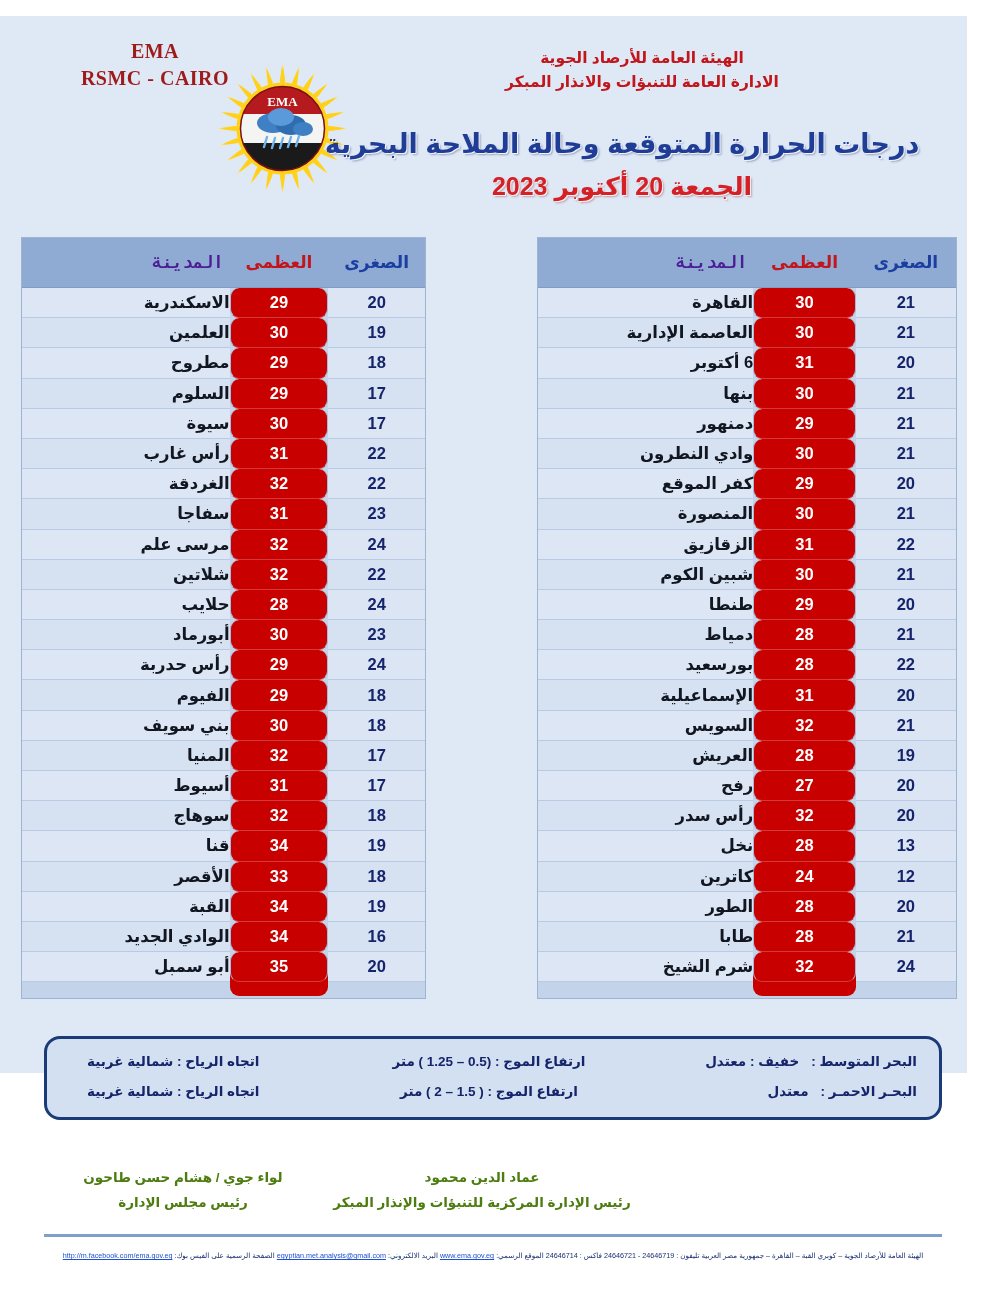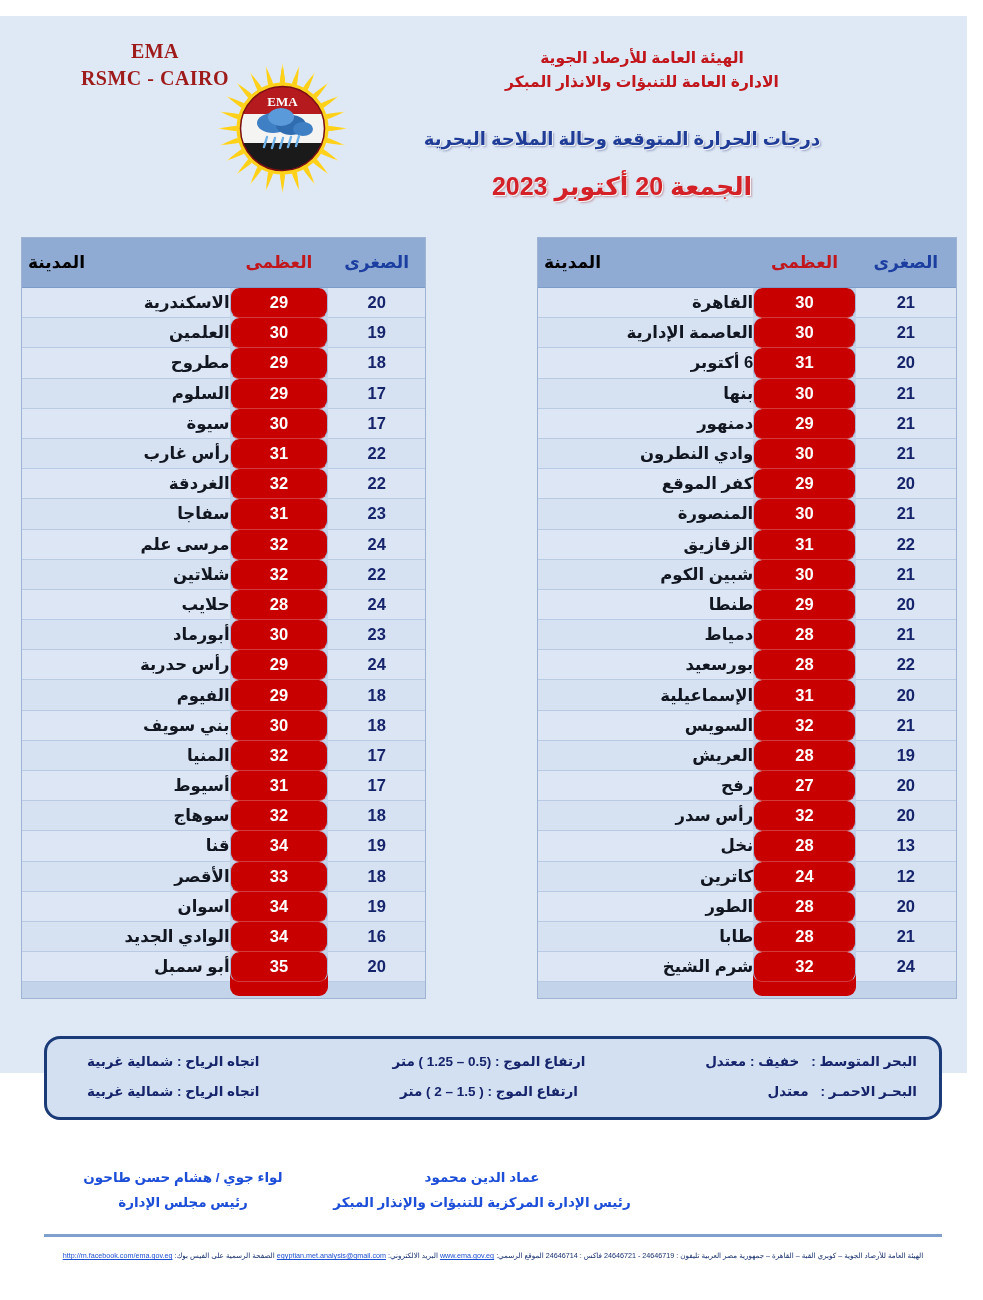--- a/index.html
+++ b/index.html
@@ -33,21 +33,21 @@
   .logo-wrap svg { display:block; width:135px; height:135px; }
 
   .org-lines {
     position:absolute; right:45px; top:30px; width:560px;
     text-align:center; color:#c0161c; font-weight:bold;
     font-size:15.5px; line-height:1.55; direction:rtl;
   }
   .title-main {
     position:absolute; right:45px; top:112px; width:600px;
     text-align:center; direction:rtl;
-    color:#1f3c96; font-weight:bold; font-size:18px;
+    color:#1f3c96; font-weight:bold; font-size:27px;
     letter-spacing:.3px;
     text-shadow: 1px 1px 0 rgba(255,255,255,.85), 2px 2px 2px rgba(70,90,140,.45);
   }
   .title-date {
     position:absolute; right:45px; top:156px; width:600px;
     text-align:center; direction:rtl;
     color:#d42027; font-weight:bold; font-size:25px;
     text-shadow: 1px 1px 0 rgba(255,255,255,.85), 2px 2px 2px rgba(150,60,60,.4);
   }
 
@@ -64,21 +64,21 @@
 
   .tbl table { border-collapse:separate; border-spacing:0; width:100%; }
 
   .tbl th {
     background:#8fabd4;
     height:50px;
     font-size:17px; font-weight:bold;
     border-bottom:1px solid #7e9cc8;
     padding:0 6px;
   }
-  .th-city { color:#000000; text-align:left; }
+  .th-city { color:#4c1d95; text-align:right;font-family:Liberation Mono, monospace; }
   .th-max  { color:#c0161c; text-align:center; }
   .th-min  { color:#1c3ea0; text-align:center; }
 
   .tbl td { height:30.2px; font-size:16.5px; font-weight:bold; padding:0; }
 
   .c-city {
     background:#dce6f4; color:#111620; text-align:right;
     padding-right:14px; font-size:16.5px;
     border-bottom:1px solid #b9cbe4;
   }
@@ -117,21 +117,21 @@
             color:#16246b; font-weight:bold; font-size:13.5px; white-space:nowrap; }
   .m-wave { position:absolute; right:300px; width:300px; text-align:center;
             color:#16246b; font-weight:bold; font-size:13.5px; white-space:nowrap; }
   .m-wind { position:absolute; left:40px; width:270px; text-align:left;
             color:#16246b; font-weight:bold; font-size:13.5px; white-space:nowrap; }
   .m-sea .lbl { display:inline; }
   .m-sea .val { display:inline; padding-right:12px; }
 
   
   .signs { position:absolute; left:44px; top:1166px; width:898px; height:62px; direction:rtl; }
-  .sign { position:absolute; top:0; text-align:center; color:#1d4ed8;
+  .sign { position:absolute; top:0; text-align:center; color:#4d7c0f;
           font-weight:bold; font-size:13.5px; line-height:1.85; }
   .sign .nm { display:block; }
   .sign .rl { display:block; }
   .sign.s1 { right:0px;   width:300px; }
   .sign.s2 { right:300px; width:320px; }
   .sign.s3 { right:620px; width:278px; }
 
   .rule { position:absolute; left:44px; top:1234px; width:898px; height:3px;
           background:#7fa0cd; }
 
@@ -339,21 +339,21 @@
             <td class="c-city w-city">قنا</td>
           </tr>
           <tr>
             <td class="c-min w-min">18</td>
             <td class="c-max w-max">33</td>
             <td class="c-city w-city">الأقصر</td>
           </tr>
           <tr>
             <td class="c-min w-min">19</td>
             <td class="c-max w-max">34</td>
-            <td class="c-city w-city">اسوان</td>
+            <td class="c-city w-city">القبة</td>
           </tr>
           <tr>
             <td class="c-min w-min">16</td>
             <td class="c-max w-max">34</td>
             <td class="c-city w-city">الوادي الجديد</td>
           </tr>
           <tr>
             <td class="c-min w-min">20</td>
             <td class="c-max w-max">35</td>
             <td class="c-city w-city">أبو سمبل</td>

